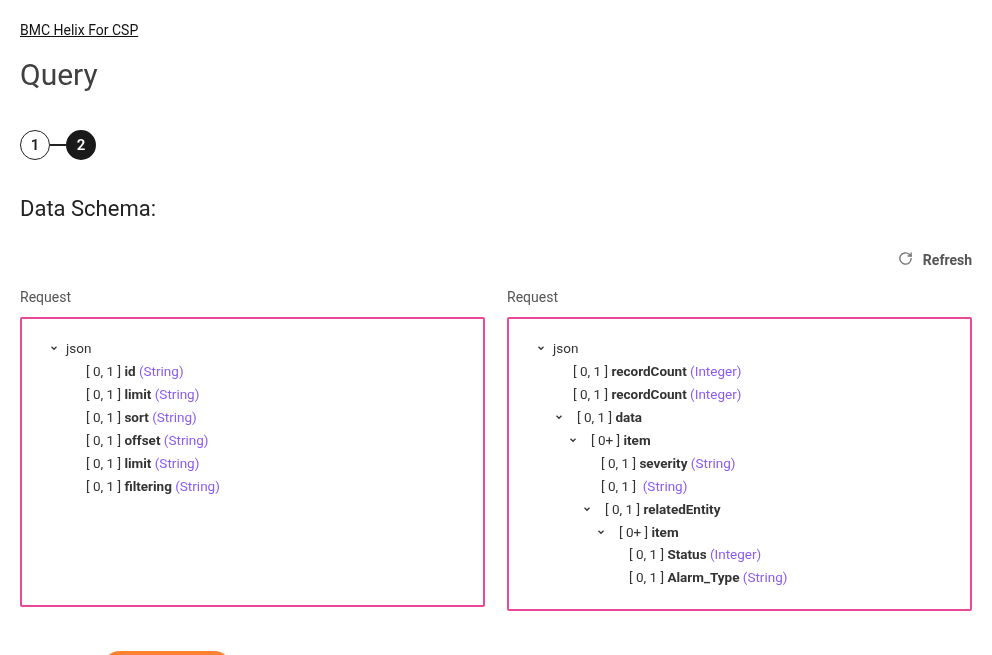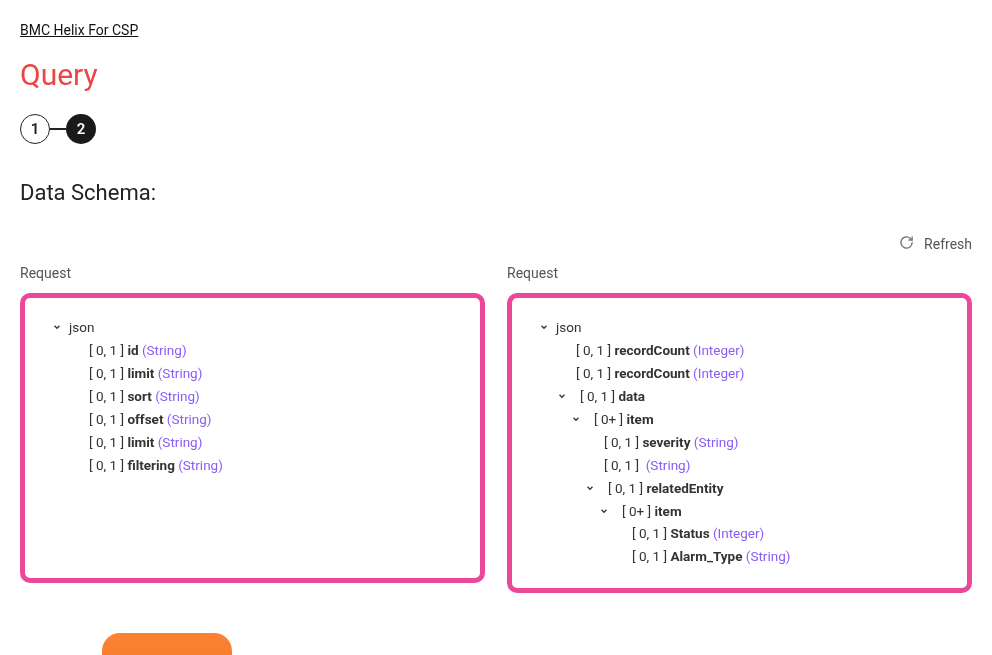--- a/index.html
+++ b/index.html
@@ -12,22 +12,22 @@
     width: 992px;
   }
   a.breadcrumb {
     color: #111;
     text-decoration: underline;
     font-size: 14px;
   }
   h1.page-title {
     font-size: 30px;
     font-weight: 400;
-    margin: 18px 0 22px 0;
-    color: #ef4444;
+    margin: 18px 0 38px 0;
+    color: #404040;
   }
   .stepper {
     display: flex;
     align-items: center;
     margin-bottom: 36px;
   }
   .step {
     width: 30px;
     height: 30px;
     border-radius: 50%;
@@ -54,21 +54,22 @@
   h2.section-title {
     font-size: 22px;
     font-weight: 400;
     margin: 0 0 30px 0;
     color: #222;
   }
   .refresh-row {
     display: flex;
     justify-content: flex-end;
     align-items: center;
-    margin-bottom: 12px;
+    margin-bottom: 20px;
+    font-weight: bold;
   }
   .refresh {
     display: flex;
     align-items: center;
     gap: 10px;
     color: #555;
     font-size: 14px;
     cursor: pointer;
   }
   .columns {
@@ -77,22 +78,22 @@
   }
   .col {
     flex: 1;
   }
   .col-label {
     font-size: 14px;
     color: #555;
     margin-bottom: 12px;
   }
   .panel {
-    border: 5px solid #ec4899;
-    border-radius: 10px;
+    border: 2px solid #ec4899;
+    border-radius: 2px;
     padding: 18px 16px 20px 16px;
     min-height: 290px;
     font-size: 13.5px;
   }
   .tree-row {
     display: flex;
     align-items: center;
     line-height: 1.7;
   }
   .chev {

